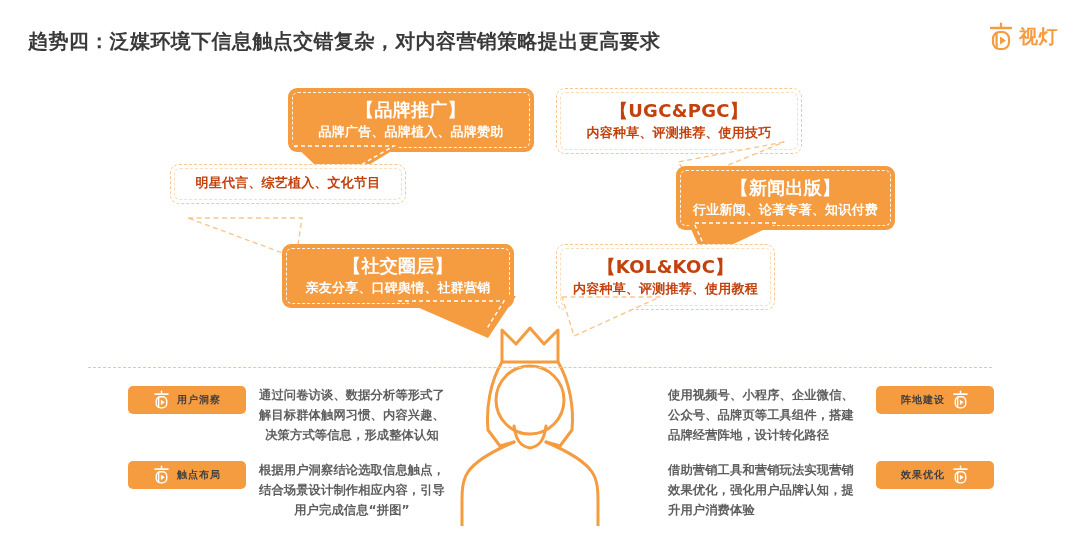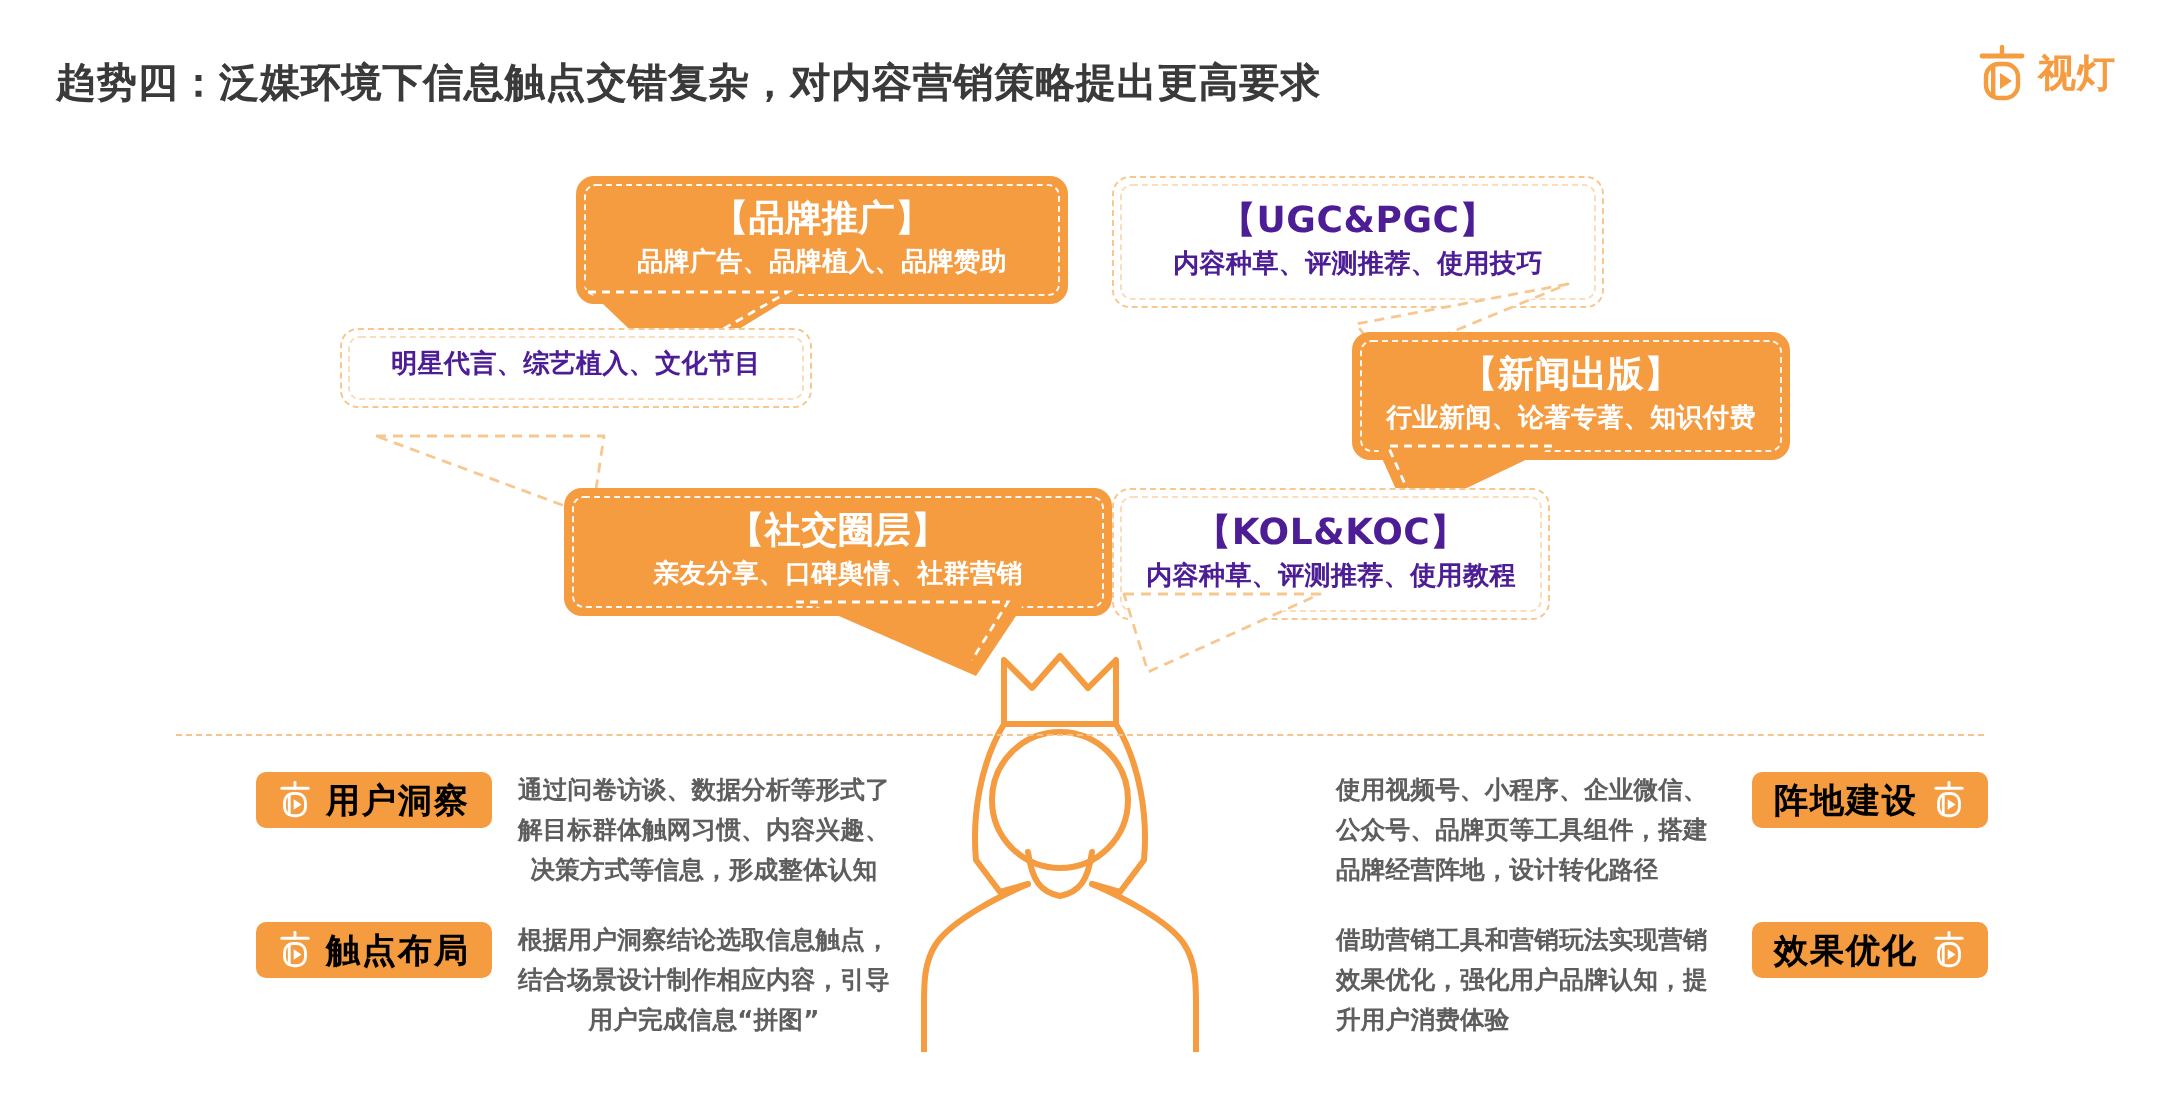--- a/index.html
+++ b/index.html
@@ -78,21 +78,21 @@
     position: absolute;
     left: 4px; right: 4px; top: 4px; bottom: 4px;
     border: 1.4px dashed rgba(255,255,255,0.92);
     border-radius: 6px;
     pointer-events: none;
   }
 
   
   .bubble.light {
     background: #ffffff;
-    color: #4c1d95;
+    color: #c2410c;
     border: 1.4px dashed #F8C78F;
   }
   .bubble.light::before {
     content: "";
     position: absolute;
     left: 3px; right: 3px; top: 3px; bottom: 3px;
     border: 1.2px dashed #FBDDBB;
     border-radius: 6px;
     pointer-events: none;
   }
@@ -129,23 +129,23 @@
     border-radius: 5px;
     height: 28px;
     width: 118px;
     display: flex;
     align-items: center;
     justify-content: center;
     gap: 7px;
     padding: 0 9px;
   }
   .pill .p-label {
-    font-size: 17px;
-    font-weight: bold;
-    color: #000000;
+    font-size: 10px;
+    font-weight: bold;
+    color: #404040;
     letter-spacing: 1px;
     white-space: nowrap;
   }
   .pill .p-icon { width: 17px; height: 20px; flex: none; }
   .info.right .pill { flex-direction: row-reverse; }
 
   .info-text {
     font-size: 12.3px;
     font-weight: bold;
     color: #5e5e5e;
@@ -208,21 +208,21 @@
     <span class="b-title">【新闻出版】</span>
     <span class="b-sub">行业新闻、论著专著、知识付费</span>
   </div>
   <div class="tail" style="left:678px; top:218px;">
     <svg width="120" height="46" viewBox="0 0 120 46">
       <path d="M110 0 L8 0 L26 40 Z" fill="#F59B40"></path>
       <path d="M98 5 L16 5 L28 32" fill="none" stroke="#ffffff" stroke-width="1.4" stroke-dasharray="4 3"></path>
     </svg>
   </div>
 
-  <div class="bubble solid" style="left:282px; top:244px; width:274px;">
+  <div class="bubble solid" style="left:282px; top:244px; width:232px;">
     <span class="b-title">【社交圈层】</span>
     <span class="b-sub">亲友分享、口碑舆情、社群营销</span>
   </div>
   <div class="tail" style="left:392px; top:296px;">
     <svg width="140" height="46" viewBox="0 0 140 46">
       <path d="M0 0 L124 0 L96 42 Z" fill="#F59B40"></path>
       <path d="M6 5 L112 5 L94 34" fill="none" stroke="#ffffff" stroke-width="1.4" stroke-dasharray="4 3"></path>
     </svg>
   </div>
 

